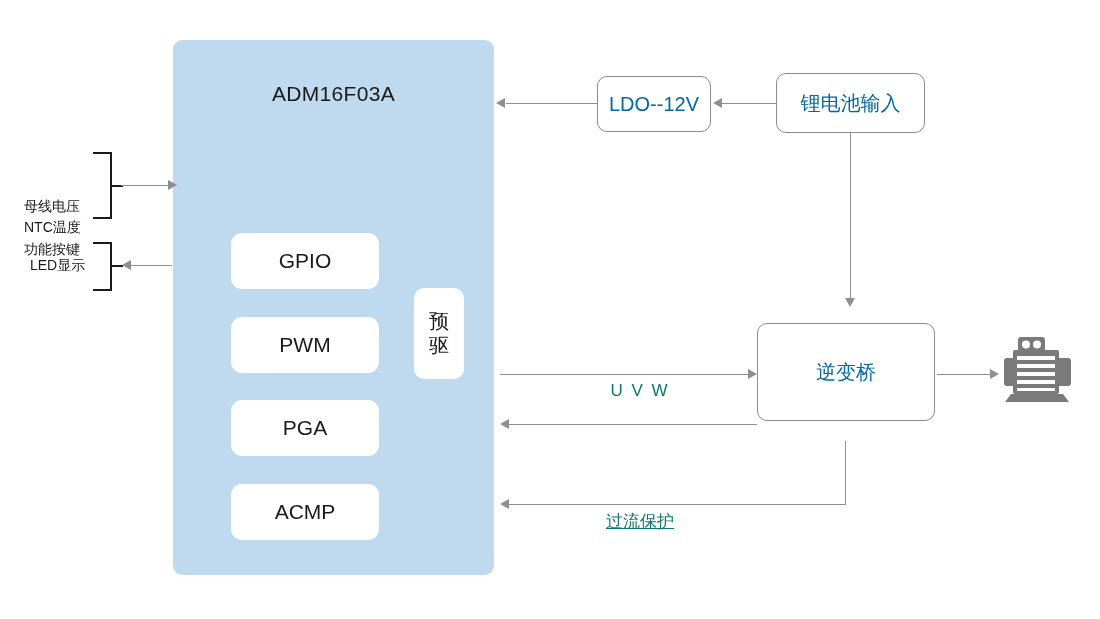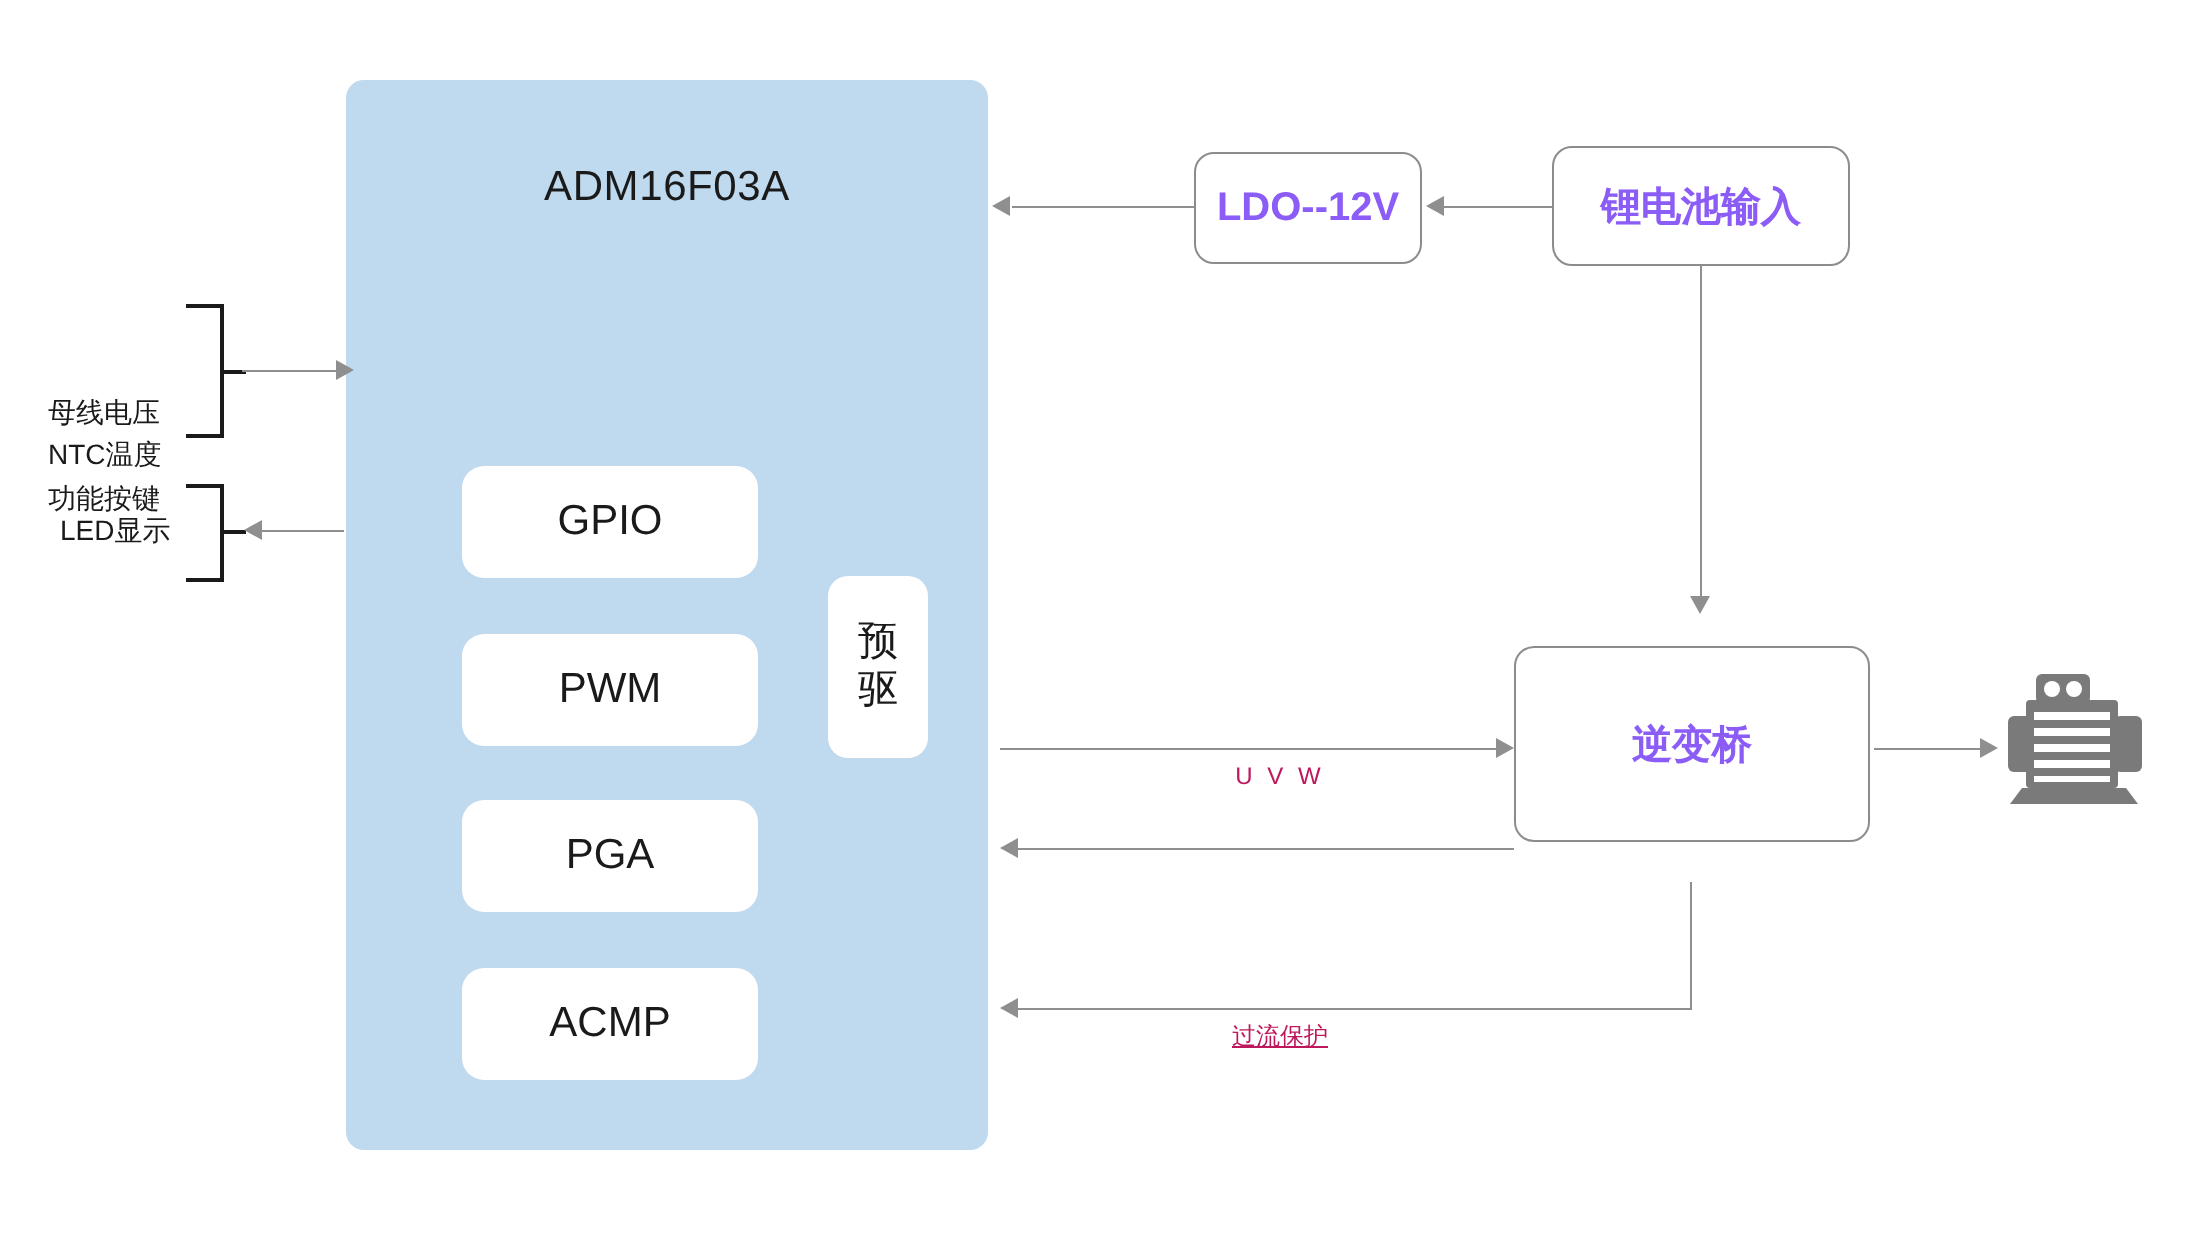--- a/index.html
+++ b/index.html
@@ -78,23 +78,22 @@
   
   .box {
     position: absolute;
     background: #ffffff;
     border: 1.4px solid #8c8c8c;
     border-radius: 10px;
     display: flex;
     align-items: center;
     justify-content: center;
     font-size: 20px;
-    color: #8b5cf6;
+    color: #0369a1;
     box-sizing: border-box;
-    font-weight: bold;
   }
   .box-ldo     { left: 597px; top: 76px;  width: 114px; height: 56px; }
   .box-battery { left: 776px; top: 73px;  width: 149px; height: 60px; }
   .box-inverter{ left: 757px; top: 307px; width: 178px; height: 98px; margin-top: 16px; }
 
   
   .hline {
     position: absolute;
     height: 0;
     border-top: 1.4px solid #8f8f8f;
@@ -141,22 +140,22 @@
     line-height: 1.52;
     color: #1a1a1a;
     white-space: pre;
   }
   .label-inputs { left: 24px; top: 150px; width: 66px; margin-top: 46px; }
   .label-led    { left: 30px; top: 255px; width: 64px; }
 
   
   .sig-label {
     position: absolute;
-    font-size: 12px;
-    color: #be185d;
+    font-size: 17px;
+    color: #0f766e;
     text-align: center;
     white-space: nowrap;
   }
   .sig-uvw  { left: 560px; top: 381px; width: 160px; letter-spacing: 2px; }
   .sig-bemf { left: 560px; top: 431px; width: 160px; }
   .sig-ocp  { left: 560px; top: 510px; width: 160px; text-decoration: underline; }
 
   
   .motor-icon {
     position: absolute;

